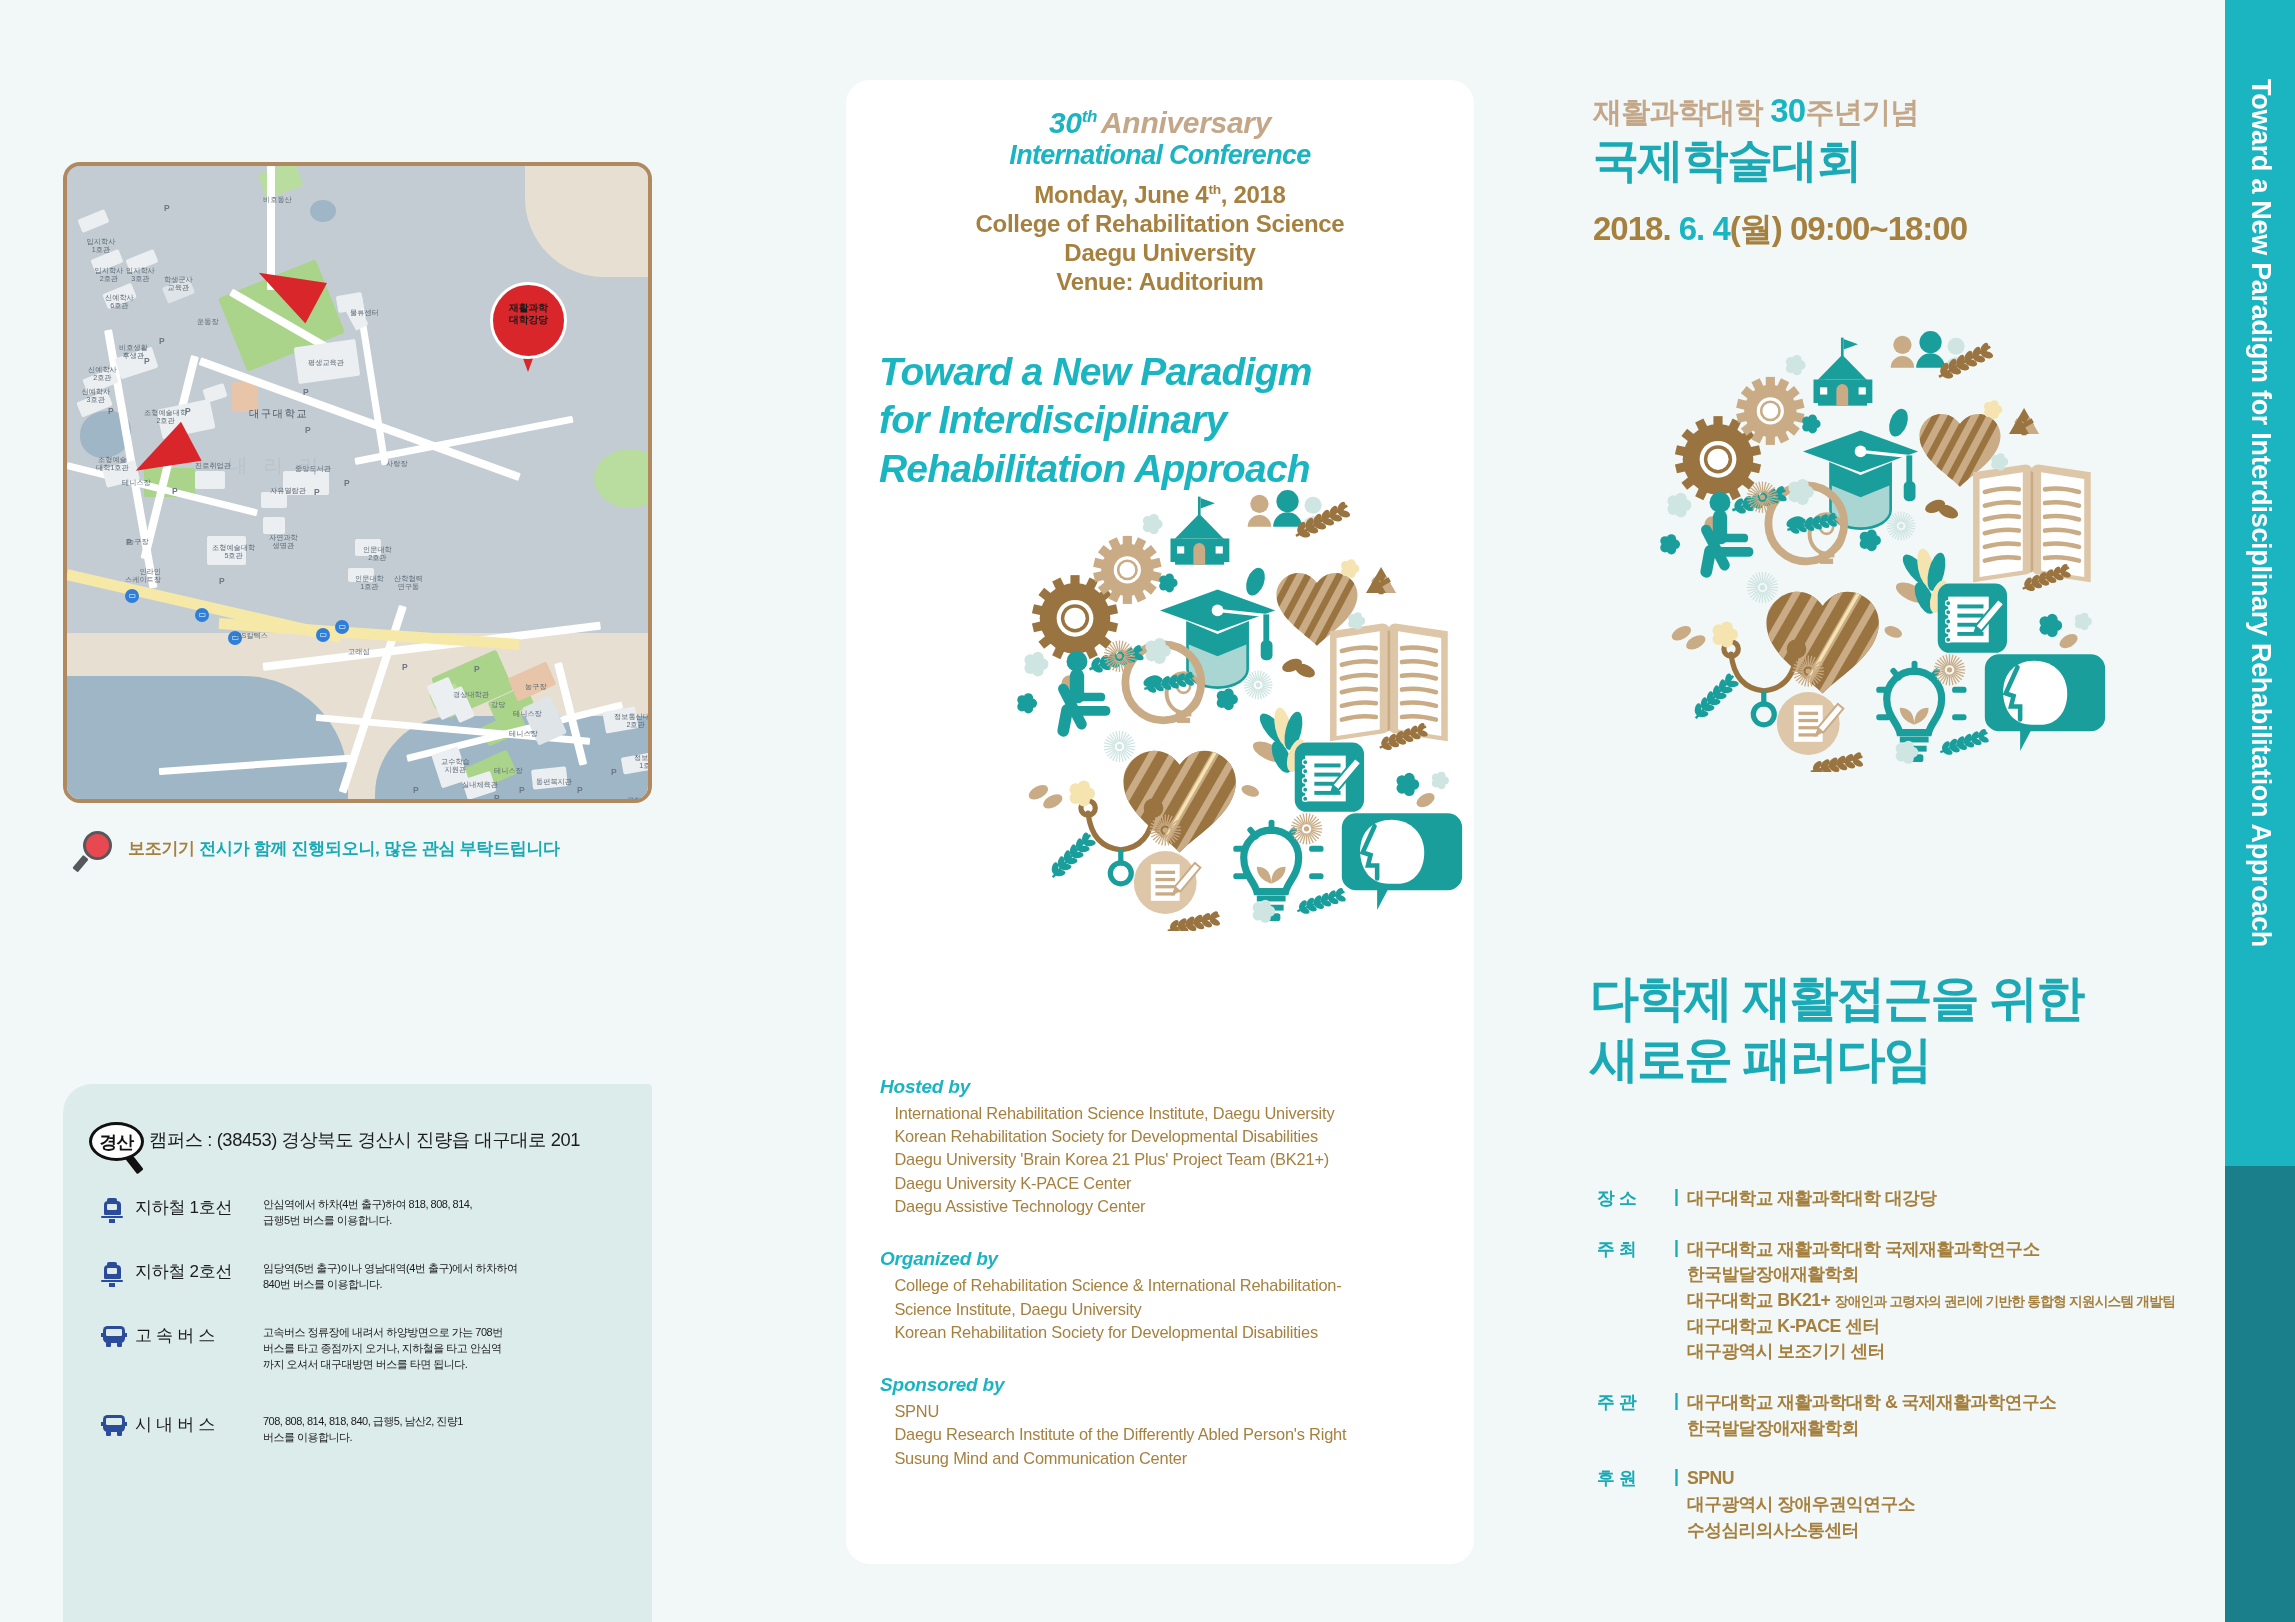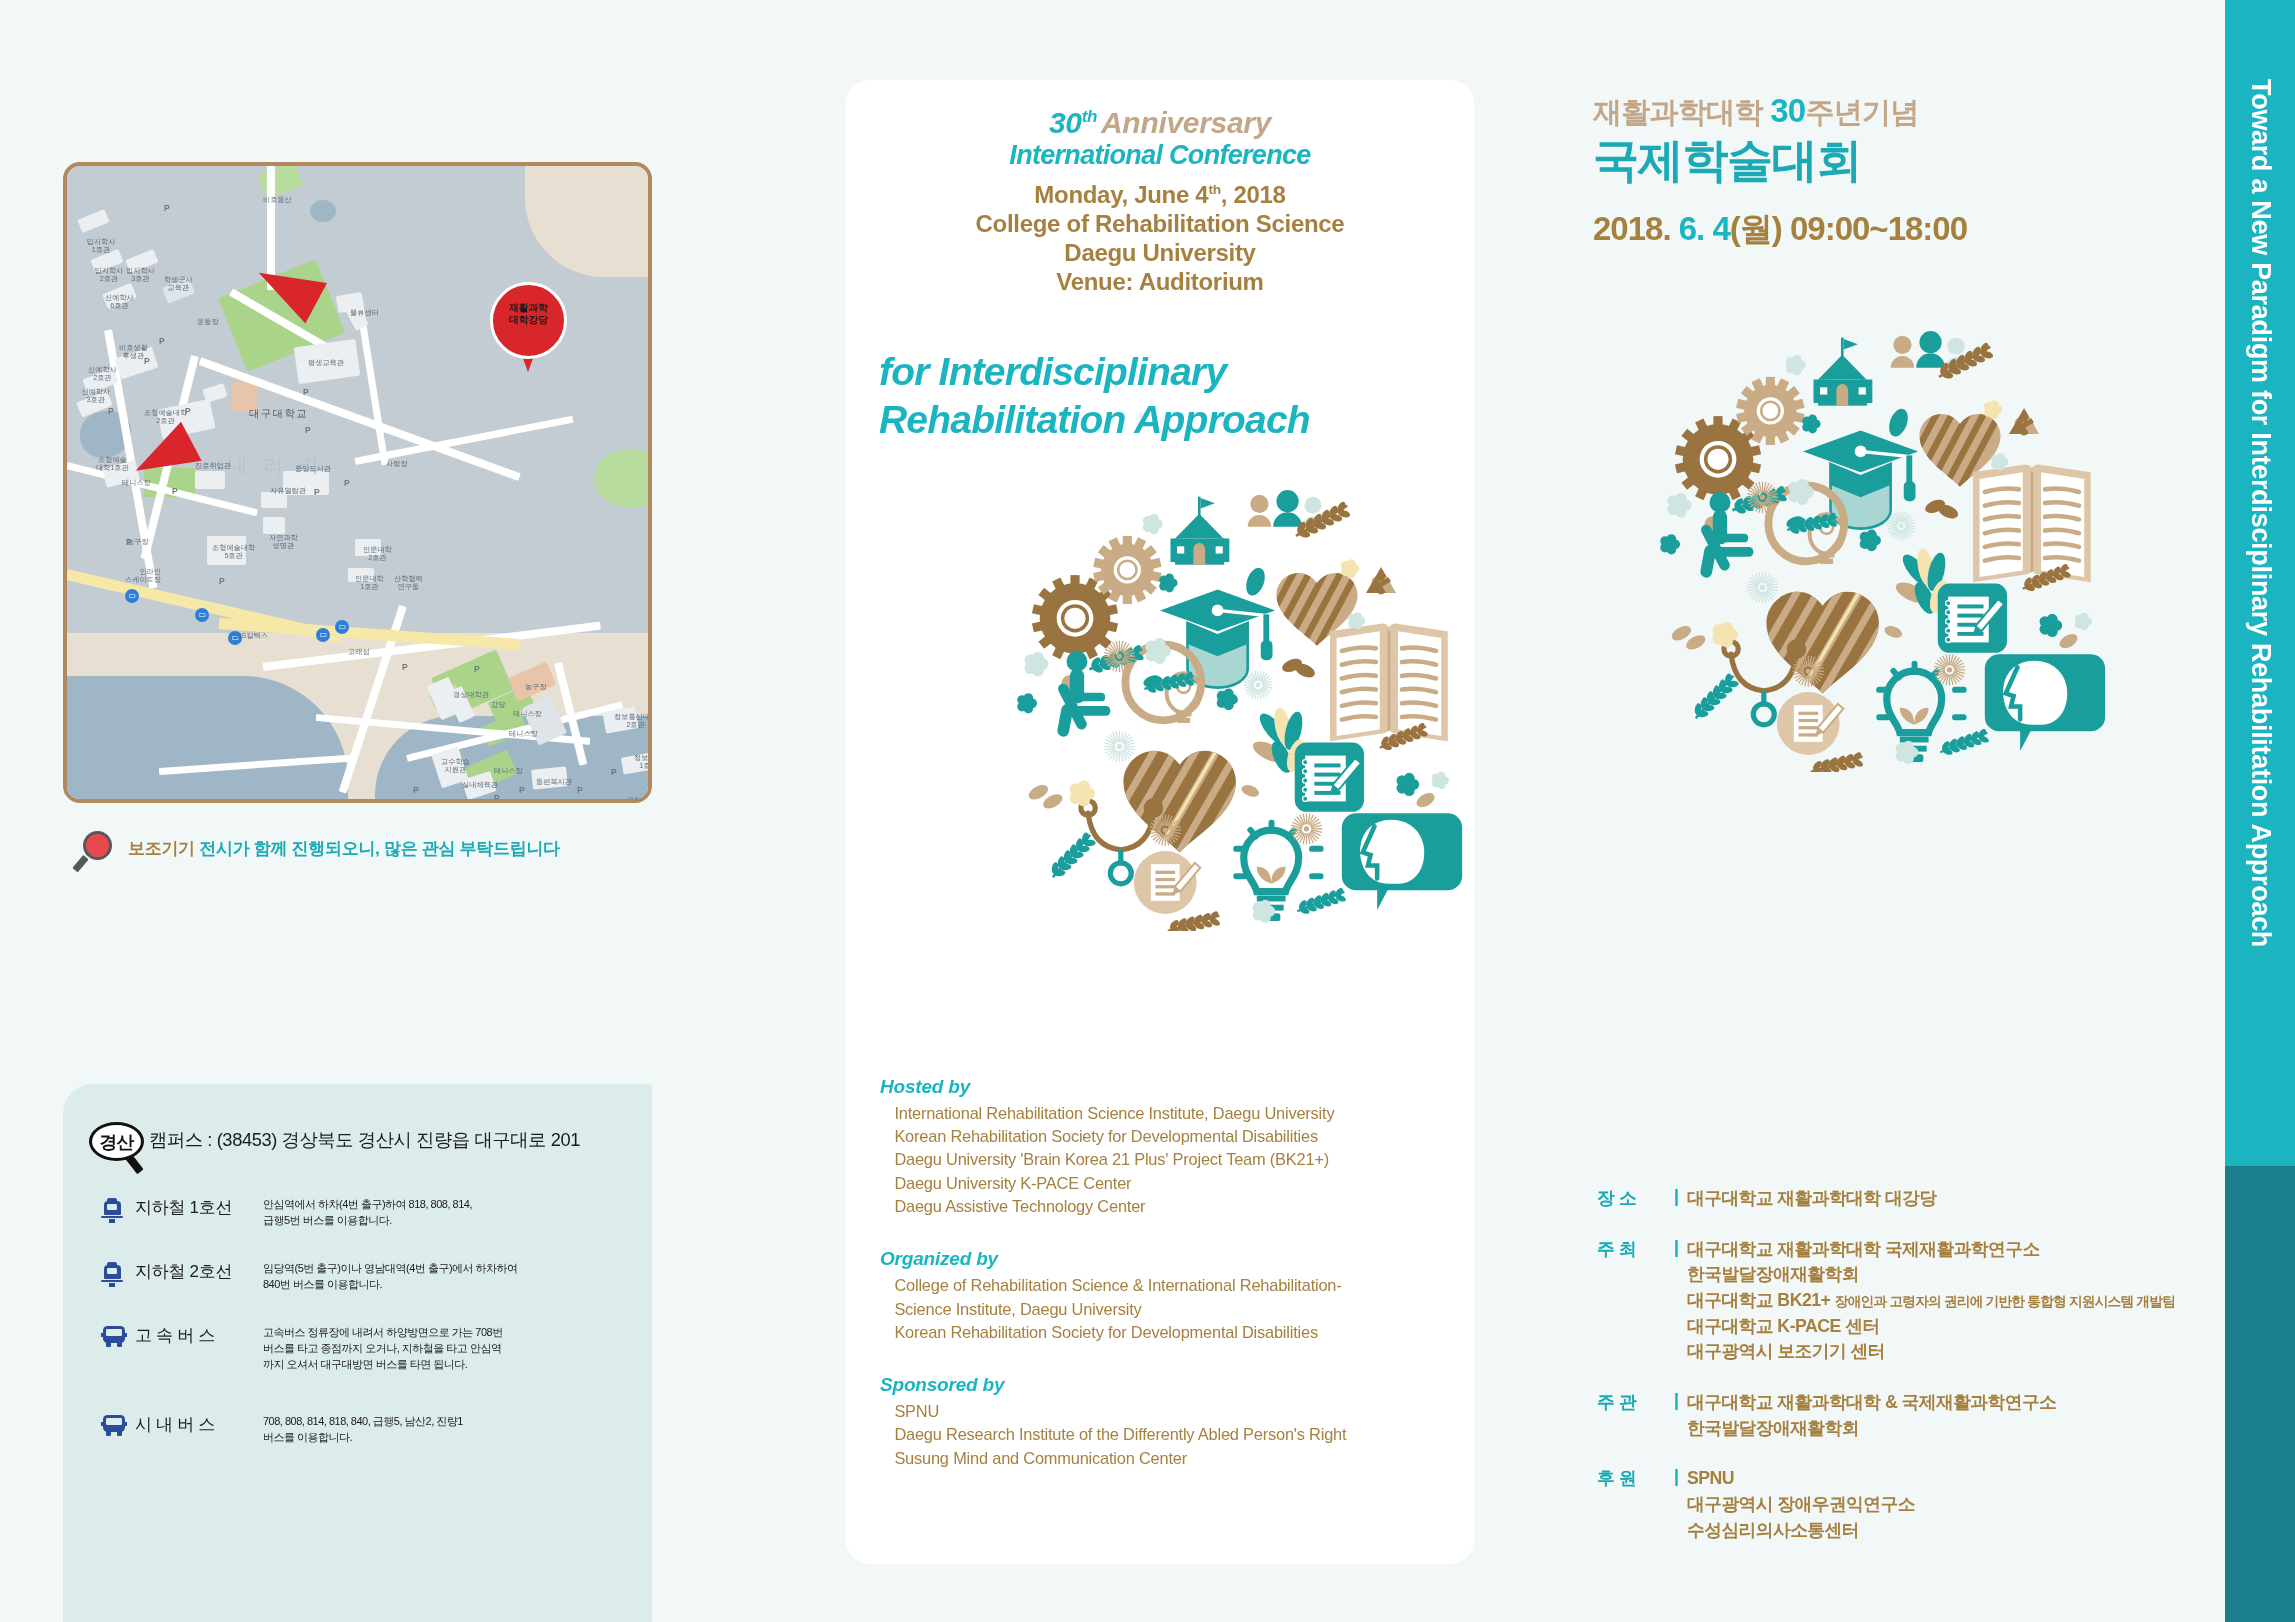--- a/index.html
+++ b/index.html
@@ -476,20 +476,21 @@
       <div id="intl-conf">International Conference</div>
       <div id="mid-meta">
         <div class="meta-line"><span>Monday, June 4</span><span class="sup">th</span><span>, 2018</span></div>
         <div class="meta-line">College of Rehabilitation Science</div>
         <div class="meta-line">Daegu University</div>
         <div class="meta-line">Venue: Auditorium</div>
       </div>
     </div>
 
     <div id="mid-title">
+        <div>Toward a New Paradigm</div>
         <div>for Interdisciplinary</div>
         <div>Rehabilitation Approach</div>
       </div>
 
     <div id="mid-illus">
   <svg viewBox="0 0 760 700" width="100%" height="100%" xmlns="http://www.w3.org/2000/svg">
 
     <rect x="123" y="156" width="14" height="18" fill="#9a7440" transform="rotate(0 130 222)"></rect>
           <rect x="123" y="156" width="14" height="18" fill="#9a7440" transform="rotate(25.714285714285715 130 222)"></rect>
           <rect x="123" y="156" width="14" height="18" fill="#9a7440" transform="rotate(51.42857142857143 130 222)"></rect>
@@ -1625,20 +1626,24 @@
           <line x1="484" y1="536.8" x2="484" y2="520" stroke="#c9ab85" stroke-width="2"></line>
           <line x1="485.60215072448545" y1="536.9805190322909" x2="489.3405024149515" y2="520.6017301076363" stroke="#c9ab85" stroke-width="2"></line>
           <line x1="487.1239629216464" y1="537.5130241511026" x2="494.41320973882137" y2="522.3767471703419" stroke="#c9ab85" stroke-width="2"></line>
           <line x1="488.48912657338286" y1="538.3708133262302" x2="498.9637552446096" y2="525.2360444207673" stroke="#c9ab85" stroke-width="2"></line>
           <line x1="489.6291866737698" y1="539.5108734266171" x2="502.76395557923274" y2="529.0362447553904" stroke="#c9ab85" stroke-width="2"></line>
           <line x1="490.48697584889743" y1="540.8760370783535" x2="505.62325282965804" y2="533.5867902611786" stroke="#c9ab85" stroke-width="2"></line>
           <line x1="491.0194809677091" y1="542.3978492755145" x2="507.39826989236377" y2="538.6594975850485" stroke="#c9ab85" stroke-width="2"></line>
           <circle cx="484" cy="544" r="4.08" fill="#c9ab85"></circle>
   </svg></div>
 
+    <div id="kr-headline">
+        <div>다학제 재활접근을 위한</div>
+        <div>새로운 패러다임</div>
+      </div>
 
     <div id="kr-details">
         <div class="kr-row">
           <div class="kr-key">장 소</div>
           <div class="kr-sep">|</div>
           <div class="kr-vals">
             <div class="kr-val">대구대학교 재활과학대학 대강당</div>
           </div>
         </div>
         <div class="kr-row">

